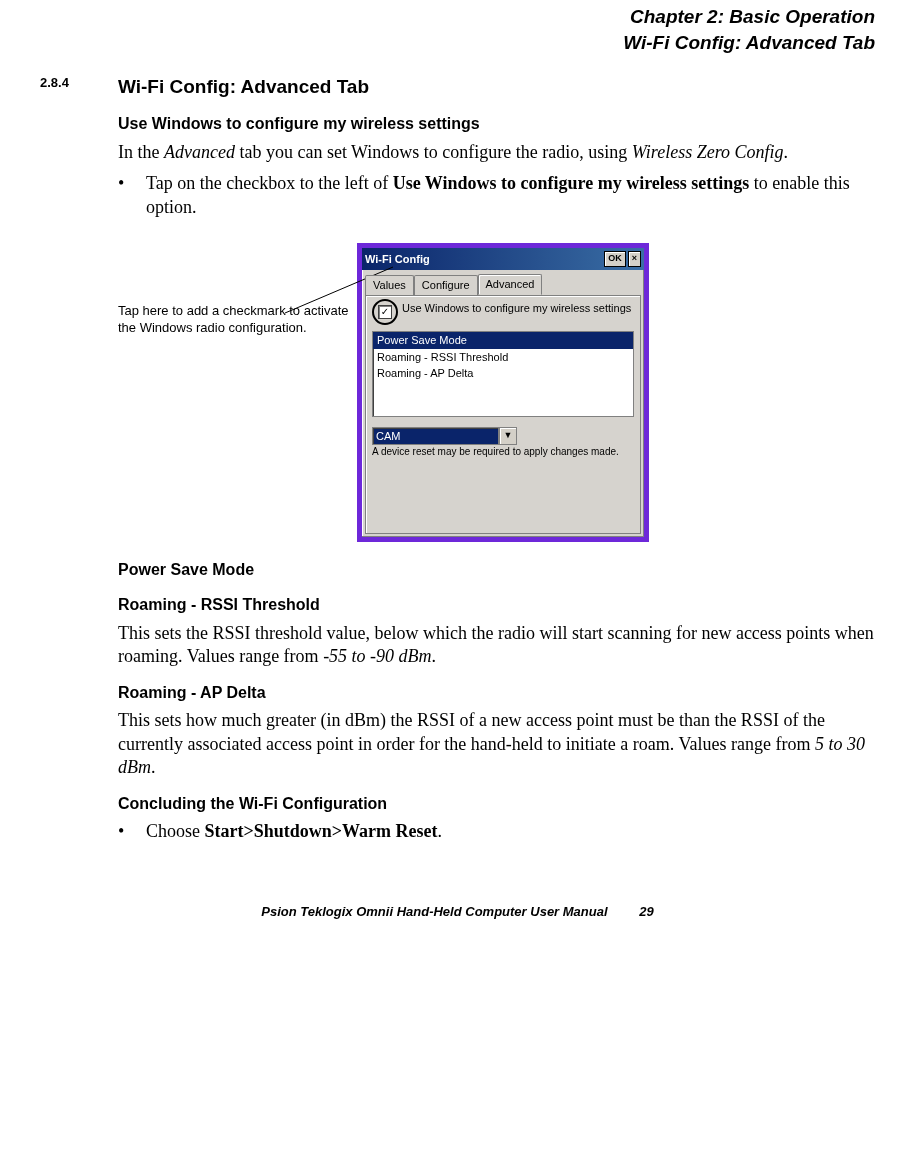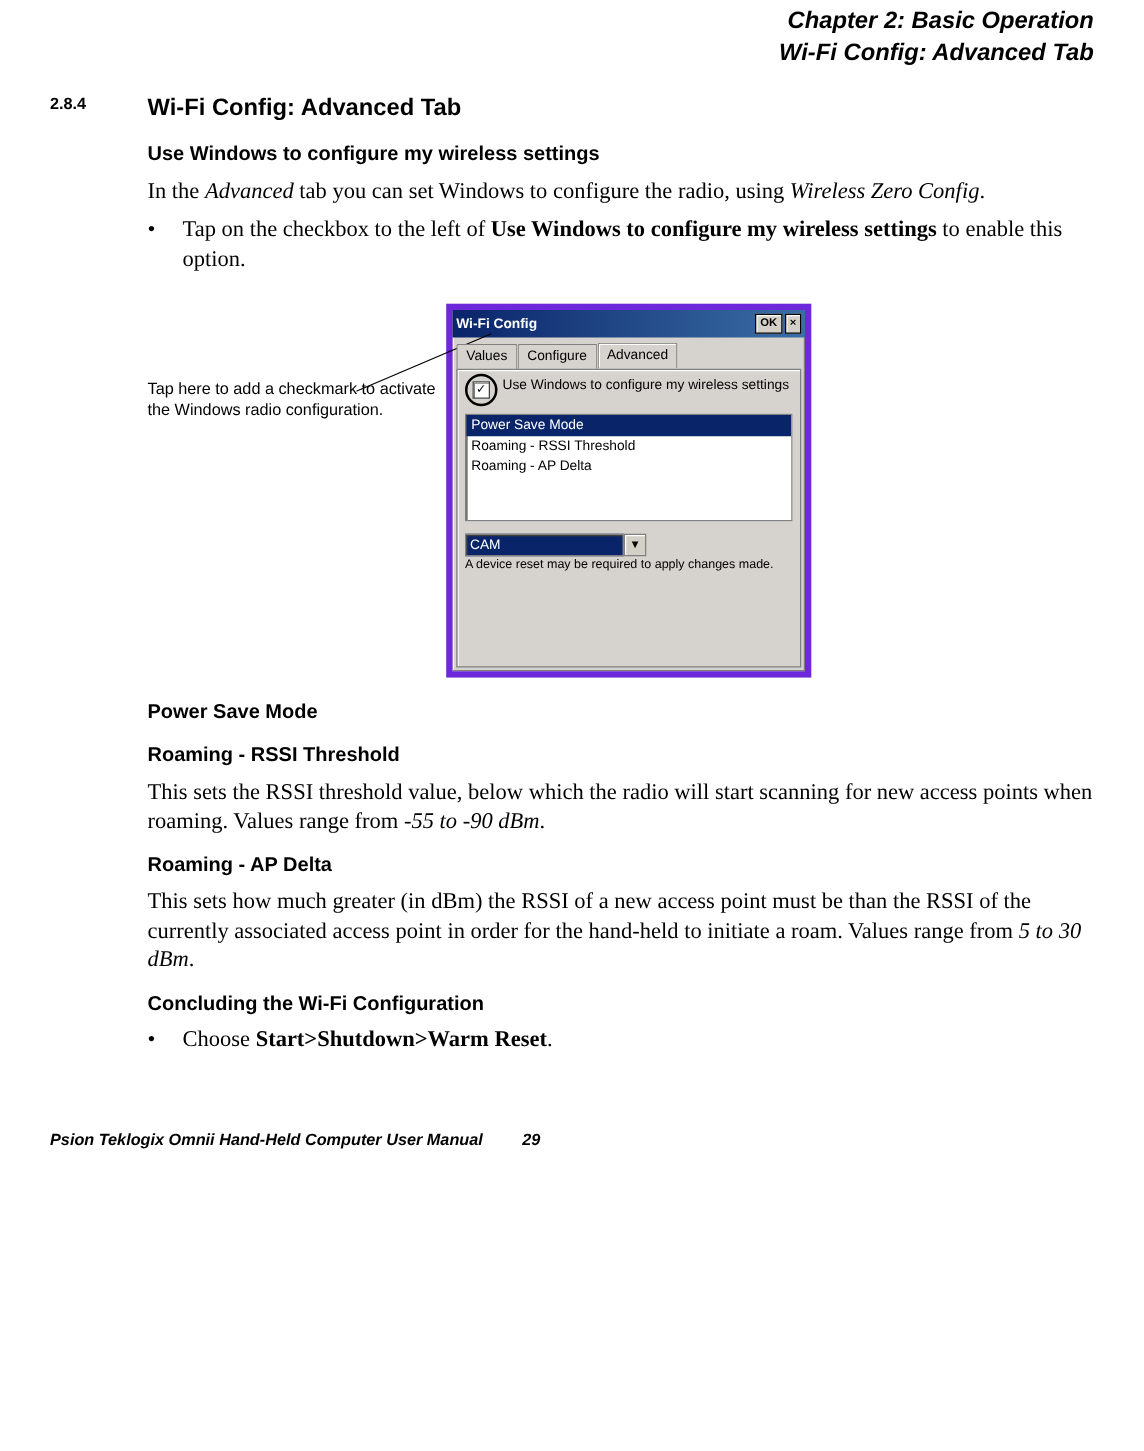--- a/index.html
+++ b/index.html
@@ -184,21 +184,21 @@
     text-align:center;
     font-size:9px;
     line-height:14px;
   }
   .note {
     font-size:10px;
     margin-top:0;
   }
   .footer {
     margin-top: 60px;
-    text-align: left;
+    text-align: center;
     font-family: Verdana, Geneva, sans-serif;
     font-style: italic;
     font-weight: bold;
     font-size: 13px;
   }
   .footer .pn { font-style: italic; font-weight:bold; margin-left: 28px; }
   .ital { font-style: italic; }
   .bold { font-weight: bold; font-family: "Times New Roman", serif;}
 </style>
 </head>

